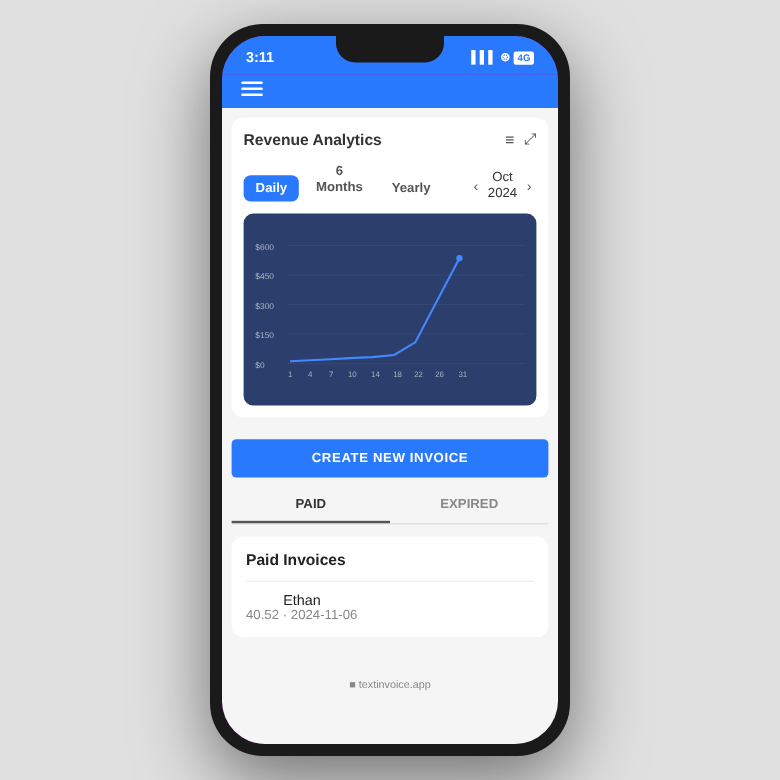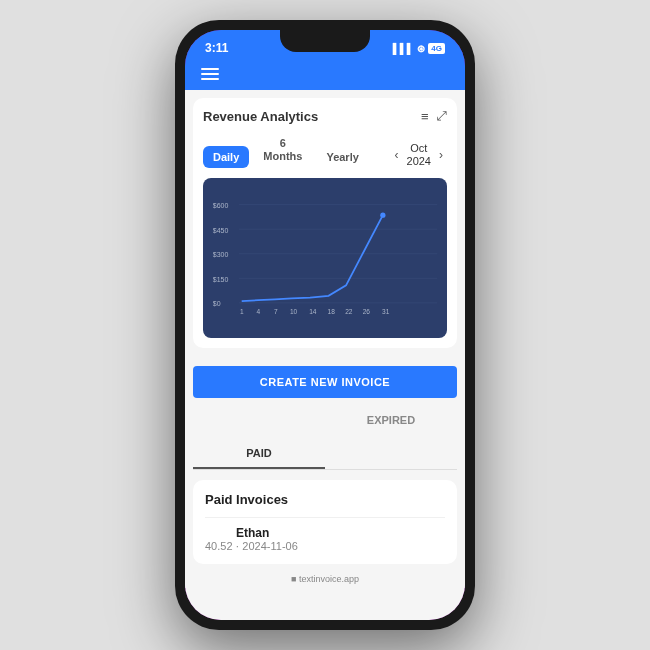--- a/index.html
+++ b/index.html
@@ -236,21 +236,20 @@
       font-size: 11px;
       font-weight: 600;
       color: #888;
       cursor: pointer;
       border-bottom: 2px solid transparent;
     }
 
     .tab.active {
       color: #333;
       border-bottom: 2px solid #555;
-      margin-top: 33px;
     }
 
     
     .invoice-card {
       background: white;
       margin: 6px 8px;
       border-radius: 10px;
       padding: 12px;
     }
 
@@ -261,37 +260,38 @@
       margin-bottom: 10px;
     }
 
     .invoice-item {
       border-top: 1px solid #f0f0f0;
       padding-top: 8px;
     }
 
     .invoice-name {
       font-size: 12px;
-      font-weight: 700;
+      font-weight: 400;
       color: #222;
       padding-left: 31px;
     }
 
     .invoice-meta {
       font-size: 11px;
       color: #888;
     }
 
     
     .attribution {
       text-align: center;
       font-size: 9px;
       color: #888;
       padding: 4px;
       background: #f5f5f5;
+      margin-top: 24px;
     }
   </style>
 </head>
 <body>
 
 <div class="phone-outer">
   <div class="notch"></div>
   <div class="phone-screen">
 
     <div class="status-bar">

